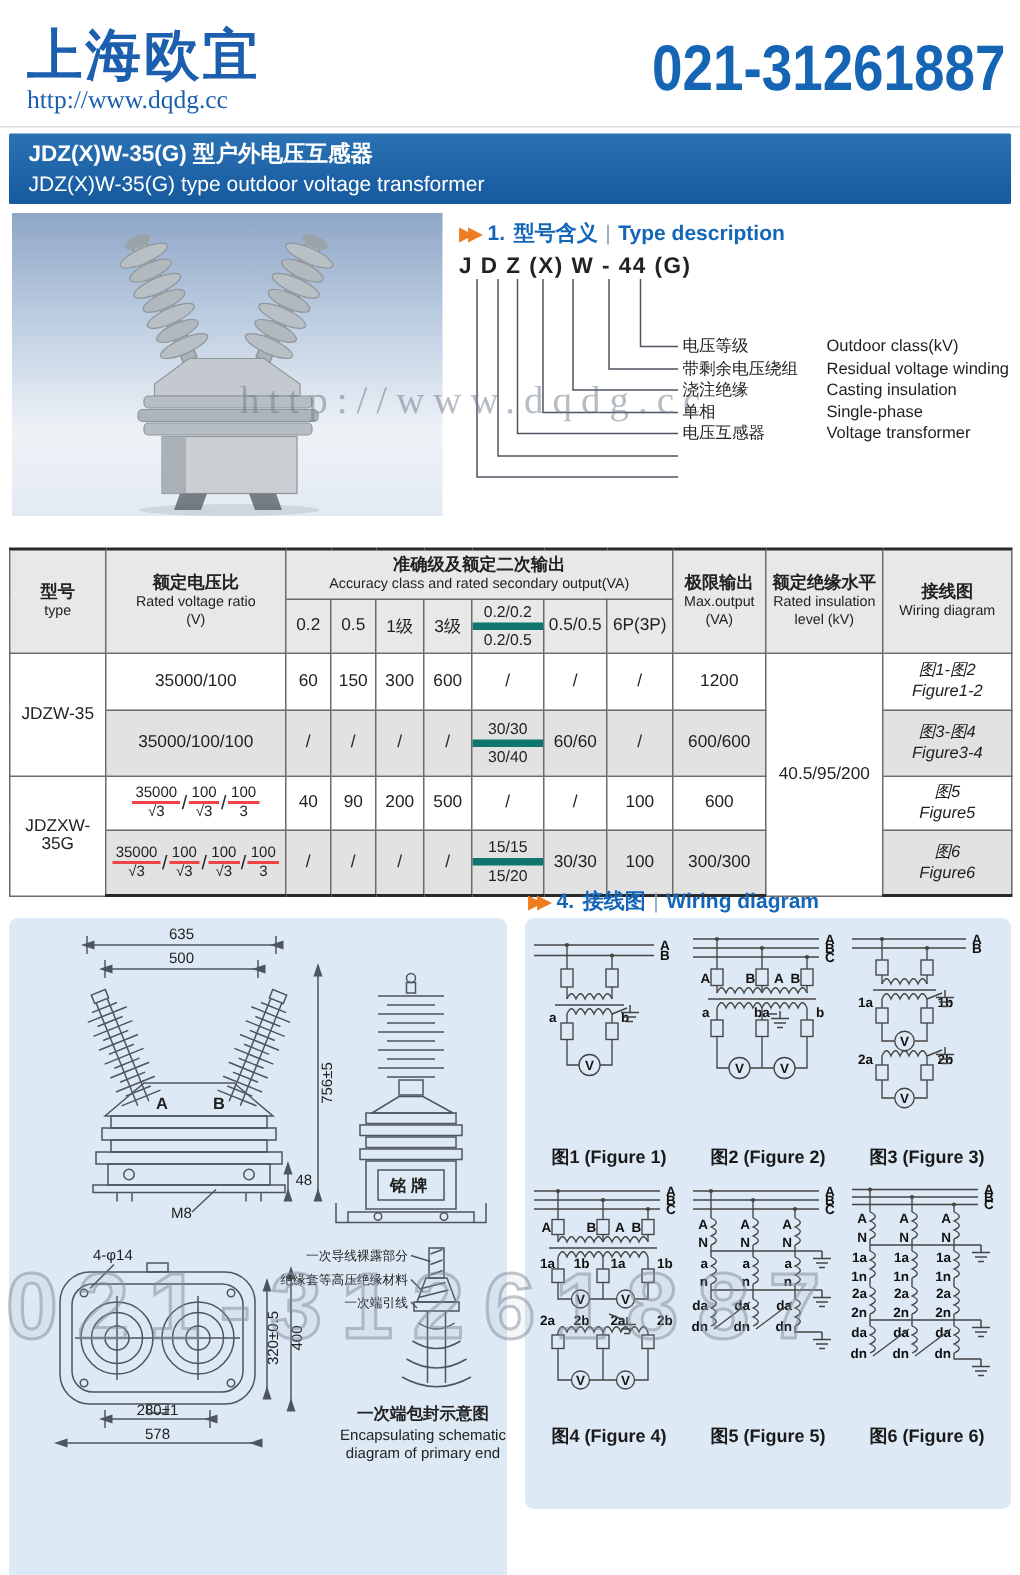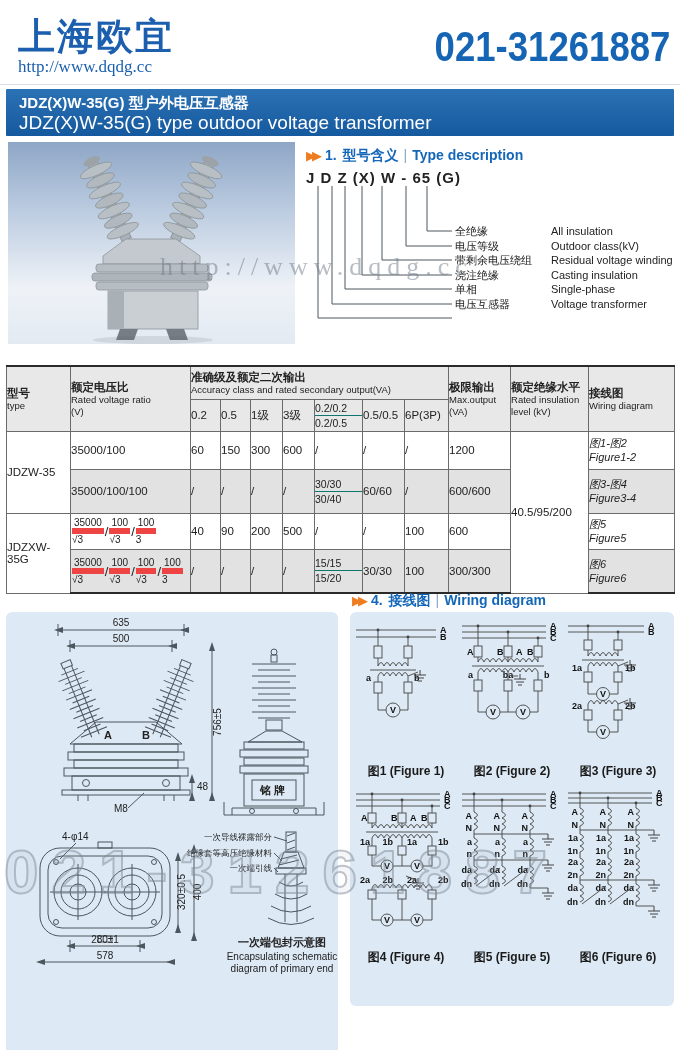--- a/index.html
+++ b/index.html
@@ -8,49 +8,49 @@
   
   .logo-title{position:absolute;left:18px;top:12px;font-size:37px;font-weight:bold;color:#1b5fae;letter-spacing:2px;}
   .logo-url{position:absolute;left:18px;top:57px;font-size:17px;color:#1b5fae;font-family:"Liberation Serif","DejaVu Serif",serif;}
   .phone{position:absolute;right:10px;top:22px;font-size:43px;font-weight:bold;color:#1565b4;
          transform:scaleX(.85);transform-origin:right center;letter-spacing:0px;}
   .header-rule{position:absolute;left:0;top:84px;width:680px;height:1px;background:#d9dee4;}
   
   .title-bar{position:absolute;left:6px;top:89px;width:668px;height:47px;border-radius:1px;
              background:linear-gradient(180deg,#2b72b4,#15599e);color:#fff;padding:4px 0 0 13px;box-sizing:border-box;}
   .title-zh{font-size:15px;font-weight:bold;line-height:20px;}
-  .title-en{font-size:19px;line-height:19px;}
+  .title-en{font-size:14px;line-height:19px;}
   
   .photo{position:absolute;left:8px;top:142px;width:287px;height:202px;
          background:linear-gradient(180deg,#8ea6c6 0%,#b9cadf 32%,#eef2f7 72%,#e3eaf2 100%);}
   
   .sec-h{position:absolute;font-size:14px;font-weight:bold;color:#1467b8;white-space:nowrap;}
   .arrs{color:#ed7d20;letter-spacing:-4px;margin-right:7px;font-size:13px;}
   .sec-sep{color:#8aa6c2;font-weight:normal;margin:0 5px;}
   .sec-num{margin-right:2px;}
   
   .code-str{position:absolute;left:306px;top:169px;font-size:15px;font-weight:bold;color:#222;letter-spacing:1px;}
   .td-svg{position:absolute;left:300px;top:186px;}
   .td-labels{position:absolute;left:455px;top:224px;}
   .td-row{display:flex;height:14.6px;line-height:14.6px;font-size:11px;color:#222;white-space:nowrap;}
   .td-zh{width:96px;}
   
   .tdata{position:absolute;left:6px;top:365px;border-collapse:collapse;table-layout:fixed;width:668px;color:#222;}
-  .tdata td{border:1px solid #6b6b6b;text-align:left;vertical-align:middle;padding:1px 0;font-size:11.5px;}
+  .tdata td{border:1px solid #6b6b6b;text-align:center;vertical-align:middle;padding:1px 0;font-size:11.5px;}
   .tdata tr.thr1 td{border-top:2px solid #2a2a2a;}
   .tdata tr.tbr4 td{border-bottom:2px solid #2a2a2a;}
   .thead td{background:#e8e8e8;}
   .th-zh{font-size:11.5px;font-weight:bold;line-height:14px;}
   .th-en{font-size:9.5px;line-height:11.5px;}
   .shade{background:#e2e2e2;}
   .split div{font-size:10.5px;line-height:14px;}
-  .split div:first-child{border-bottom:1px solid #0f766e;}
+  .split div:first-child{border-bottom:5px solid #0f766e;}
   .figcell div{line-height:14px;font-size:11px;font-style:italic;}
   .frac{display:inline-block;vertical-align:middle;font-size:10px;line-height:1.1;margin:0 1px;}
-  .fn{display:block;border-bottom:6px solid #ef4444;padding:0 2px;}
+  .fn{display:block;border-bottom:2px solid #ef4444;padding:0 2px;}
   .fd{display:block;}
   .fs{font-size:13px;vertical-align:middle;}
   
   .panel{position:absolute;top:612px;background:#dde9f4;border-radius:6px;}
   #panel-dim{left:6px;width:332px;height:460px;}
   #panel-wir{left:350px;width:324px;height:394px;}
   
   .dln{stroke:#4d565f;fill:none;stroke-width:1;}
   .dtx{font-size:10px;fill:#222;}
   .dtx-b{font-size:11px;font-weight:bold;fill:#222;}
@@ -132,35 +132,31 @@
       <polygon points="158,187 176,187 180,198 162,198" fill="#767d83"></polygon>
       <ellipse cx="145" cy="198" rx="60" ry="4" fill="rgba(90,100,110,.15)"></ellipse>
     </svg>
   </div>
 
   <div class="sec-h" style="left:306px;top:147px">
     <span class="arrs">▶▶</span><span class="sec-num">1.</span>
     <span>型号含义</span><span class="sec-sep">|</span><span>Type description</span>
   </div>
 
-  <div class="code-str">J D Z (X) W - 65 (G)</div>
+  <div class="code-str">J D Z (X) W - 44 (G)</div>
   <svg class="td-svg" width="380" height="145" viewBox="0 0 380 145">
     <path class="dln" d="M127,0 V45 H152"></path>
     <path class="dln" d="M106,0 V60 H152"></path>
     <path class="dln" d="M82,0 V74 H152"></path>
     <path class="dln" d="M62,0 V89 H152"></path>
     <path class="dln" d="M45,0 V103 H152"></path>
     <path class="dln" d="M32,0 V118 H152"></path>
     <path class="dln" d="M18,0 V132 H152"></path>
   </svg>
   <div class="td-labels">
-    <div class="td-row">
-        <span class="td-zh">全绝缘</span>
-        <span>All insulation</span>
-      </div>
     <div class="td-row">
         <span class="td-zh">电压等级</span>
         <span>Outdoor class(kV)</span>
       </div>
     <div class="td-row">
         <span class="td-zh">带剩余电压绕组</span>
         <span>Residual voltage winding</span>
       </div>
     <div class="td-row">
         <span class="td-zh">浇注绝缘</span>

